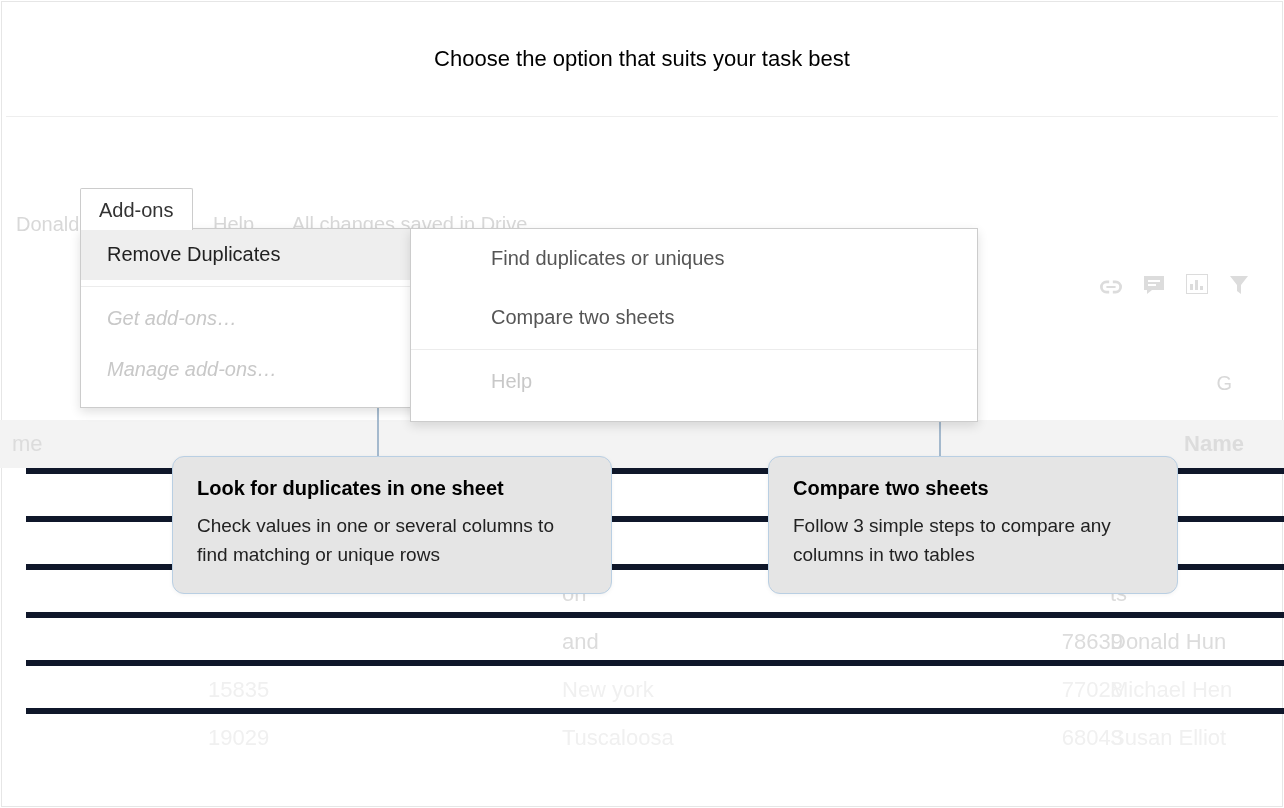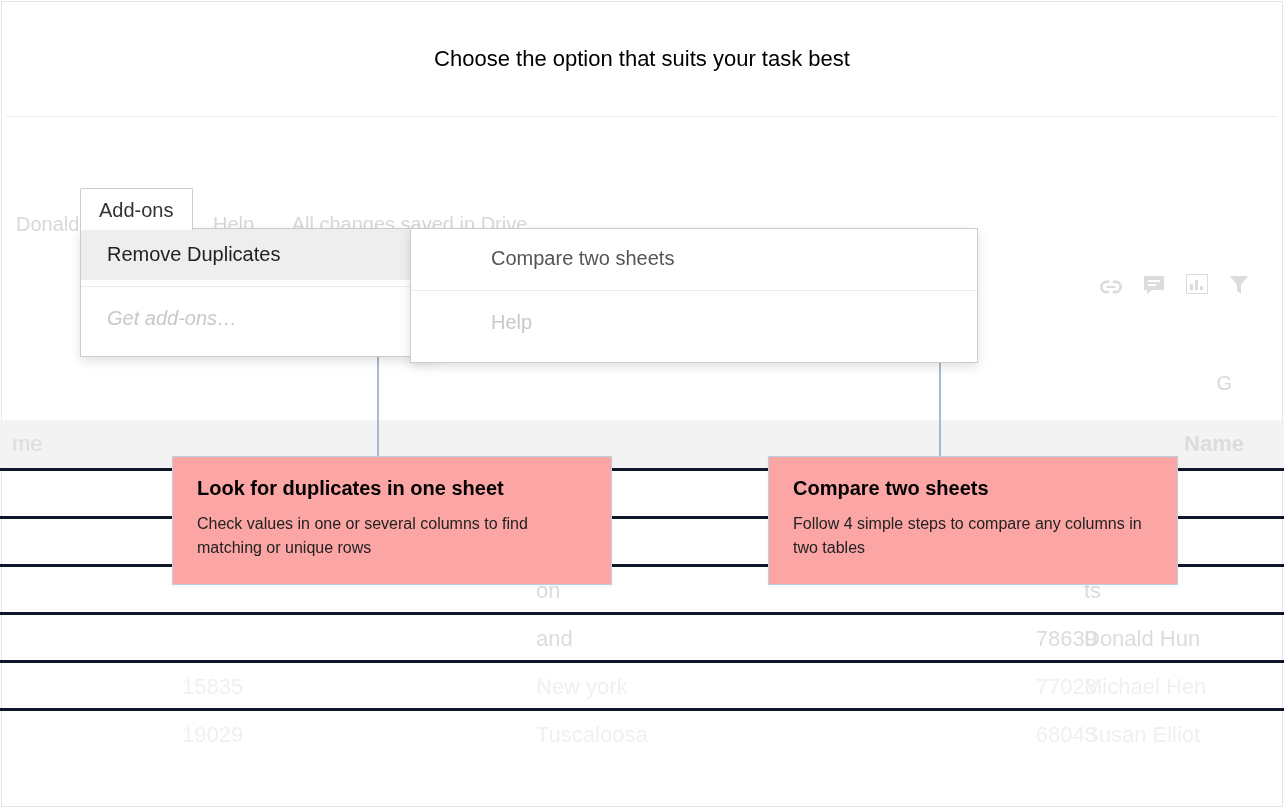--- a/index.html
+++ b/index.html
@@ -78,24 +78,25 @@
     .backdrop .headrow .name2 {
       position: absolute; right: 40px;
       font-weight: 700;
     }
     .backdrop .datarows {
       position: absolute;
       top: 298px; left: 0; right: 0;
     }
     .backdrop .drow {
       height: 48px; line-height: 48px;
-      border-top: 3px solid #0f172a;
+      border-top: 6px solid #0f172a;
       color: #dcdcdc;
       font-size: 22px;
       position: relative;
+      margin-left: 26px;
     }
     .backdrop .drow.faint { color: #f0f0f0; }
     .backdrop .drow .c1 { position: absolute; left: 182px; }
     .backdrop .drow .c2 { position: absolute; left: 536px; }
     .backdrop .drow .c3 { position: absolute; left: 1027px; text-align: right; width: 70px;}
     .backdrop .drow .c4 { position: absolute; left: 1084px; white-space: nowrap;}
     
     .tab-addons {
       position: absolute;
       top: 188px; left: 80px;
@@ -158,36 +159,36 @@
       color: #555;
     }
     .dropdown2 .item.last { color: #c8c8c8; }
     .dropdown2 .divider {
       border-top: 1px solid #ececec;
       margin: 2px 0;
     }
     
     .callout {
       position: absolute;
-      background: #fca5a5;
+      background: #e5e5e5;
       border: 1px solid #b9cfe3;
-      border-radius: 0;
+      border-radius: 12px;
       padding: 20px 24px 24px;
       width: 440px;
       z-index: 6;
       box-shadow: 0 1px 4px rgba(0,0,0,0.05);
     }
     .callout h3 {
       font-size: 20px;
       font-weight: 700;
       color: #000;
       margin-bottom: 12px;
     }
     .callout p {
-      font-size: 16px;
+      font-size: 19px;
       color: #222;
       line-height: 1.5;
     }
     .callout.c-left { top: 456px; left: 172px; }
     .callout.c-right { top: 456px; left: 768px; width: 410px;}
     
     svg.connectors {
       position: absolute;
       top: 0; left: 0;
       width: 1284px; height: 808px;
@@ -296,32 +297,38 @@
 
 <div class="dropdown1">
   <div class="item active">
     <span>Remove Duplicates</span>
     <span class="arrow"></span>
   </div>
   <div class="divider"></div>
   <div class="item disabled">
     <span>Get add-ons…</span>
   </div>
+  <div class="item disabled">
+    <span>Manage add-ons…</span>
+  </div>
 </div>
 
 <div class="dropdown2">
+  <div class="item">
+    <span>Find duplicates or uniques</span>
+  </div>
   <div class="item">
     <span>Compare two sheets</span>
   </div>
   <div class="divider"></div>
   <div class="item last">
     <span>Help</span>
   </div>
 </div>
 
 <div class="callout c-left">
   <h3>Look for duplicates in one sheet</h3>
   <p>Check values in one or several columns to find matching or unique rows</p>
 </div>
 <div class="callout c-right">
   <h3>Compare two sheets</h3>
-  <p>Follow 4 simple steps to compare any columns in two tables</p>
+  <p>Follow 3 simple steps to compare any columns in two tables</p>
 </div>
 
 </body></html>

